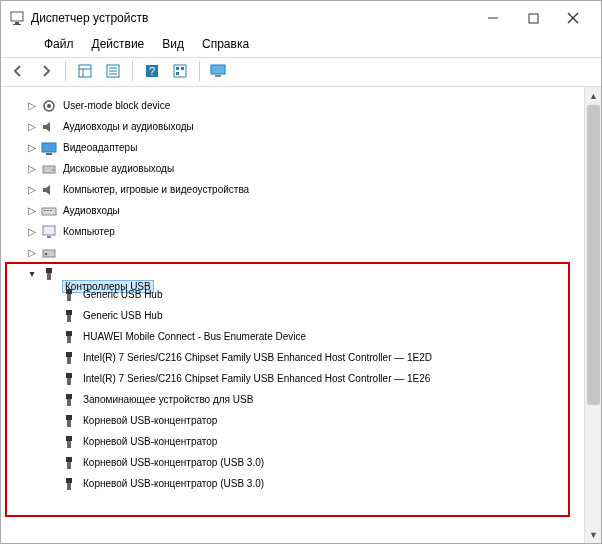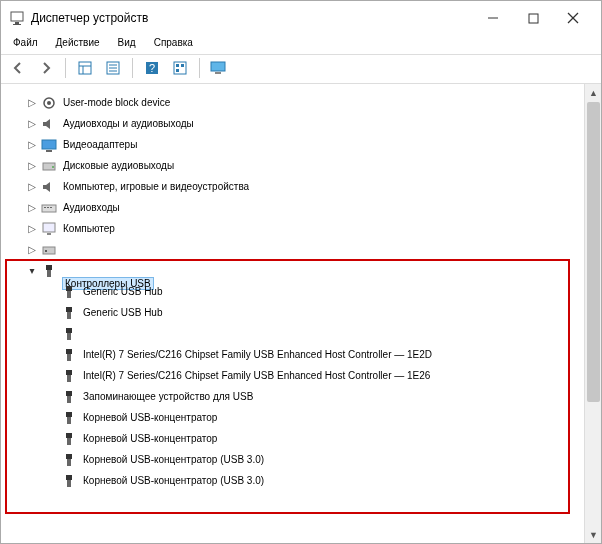--- a/index.html
+++ b/index.html
@@ -32,22 +32,23 @@
     width: 40px; height: 28px;
     display: flex; align-items: center; justify-content: center;
     font-family: Arial, sans-serif;
     font-size: 13px;
     color: #333;
     cursor: default;
   }
   .menubar {
     display: flex;
     gap: 18px;
-    padding: 4px 12px 6px 12px;
-    font-size: 10px;
+    padding: 4px 12px 6px 3px;
+    font-size: 12px;
+    margin-left: 40px;
   }
   .menu-item { cursor: default; }
   .toolbar {
     display: flex;
     align-items: center;
     gap: 6px;
     padding: 2px 6px 4px 6px;
     border-top: 1px solid #ddd;
     border-bottom: 1px solid #ddd;
     height: 30px;
@@ -317,20 +318,21 @@
       </span>
     <span class="label">Generic USB Hub</span>
   </div>
   <div class="tree-row" style="padding-left:54px">
     <span class="dev-icon">
         <svg width="16" height="16">
           <rect x="5" y="2" width="6" height="5" fill="#333"></rect>
           <rect x="6" y="7" width="4" height="7" fill="#666"></rect>
         </svg>
       </span>
+    <span class="label">HUAWEI Mobile Connect - Bus Enumerate Device</span>
   </div>
   <div class="tree-row" style="padding-left:54px">
     <span class="dev-icon">
         <svg width="16" height="16">
           <rect x="5" y="2" width="6" height="5" fill="#333"></rect>
           <rect x="6" y="7" width="4" height="7" fill="#666"></rect>
         </svg>
       </span>
     <span class="label">Intel(R) 7 Series/C216 Chipset Family USB Enhanced Host Controller — 1E2D</span>
   </div>

